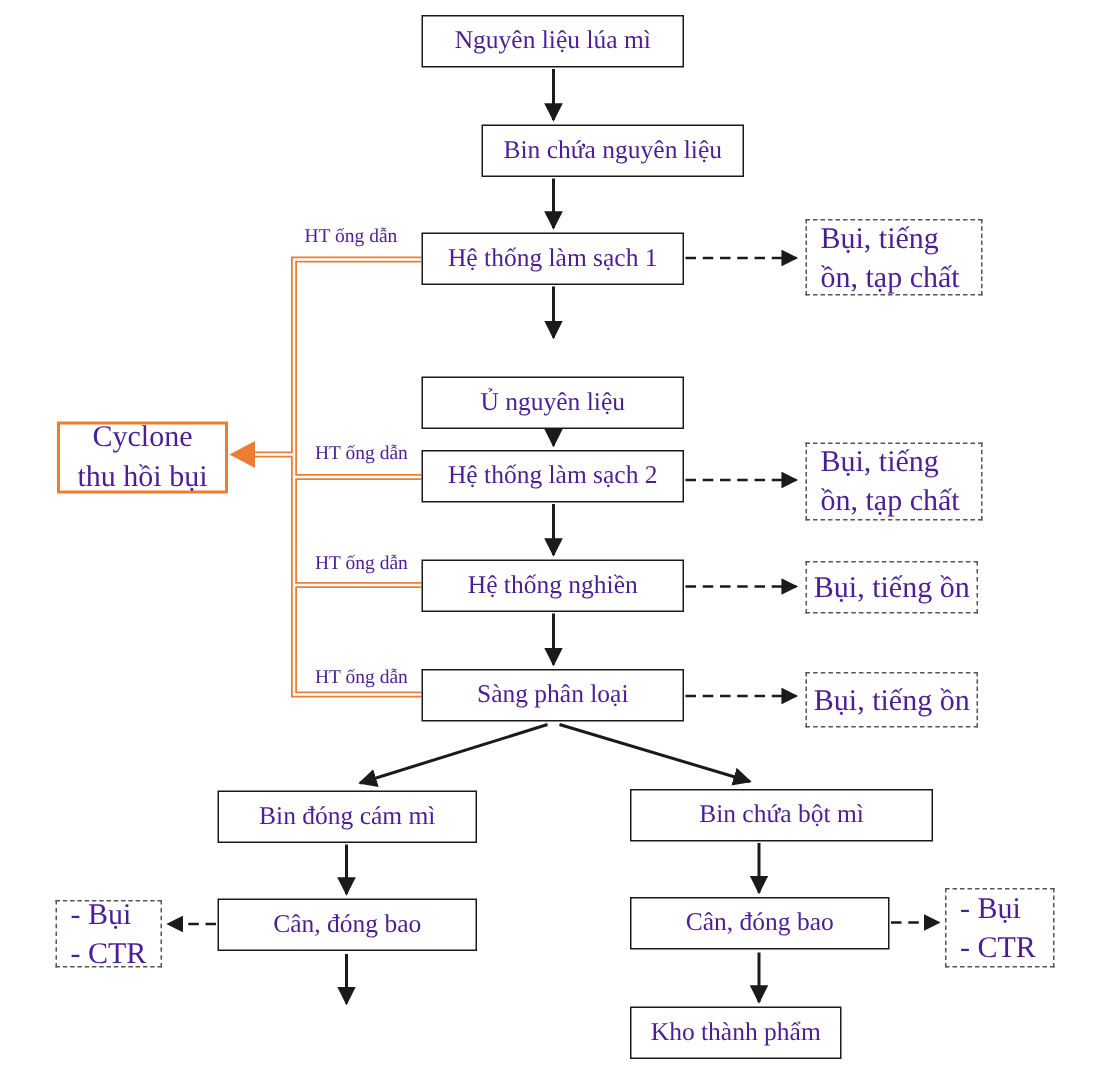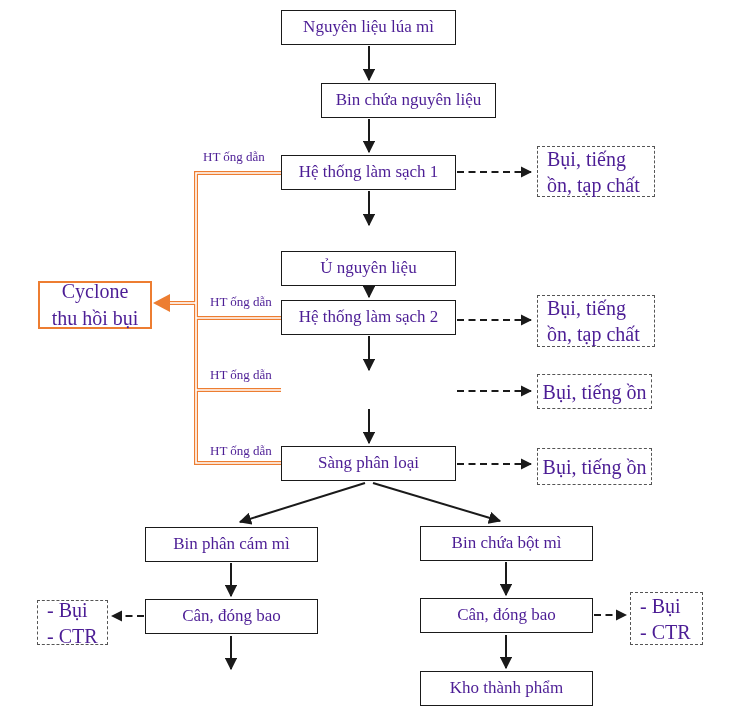--- a/index.html
+++ b/index.html
@@ -123,28 +123,29 @@
       <line class="dash-line" x1="144" y1="616" x2="112" y2="616" marker-end="url(#arrowBlack)"></line>
       <line class="dash-line" x1="594" y1="615" x2="626" y2="615" marker-end="url(#arrowBlack)"></line>
     </g>
   </svg>
 
   <div class="node" style="left:281px; top:10px;  width:175px; height:35px;">Nguyên liệu lúa mì</div>
   <div class="node" style="left:281px; top:83px;  width:175px; height:35px;margin-left:40px;">Bin chứa nguyên liệu</div>
   <div class="node" style="left:281px; top:155px; width:175px; height:35px;">Hệ thống làm sạch 1</div>
   <div class="node" style="left:281px; top:228px; width:175px; height:35px;margin-top:23px;">Ủ nguyên liệu</div>
   <div class="node" style="left:281px; top:300px; width:175px; height:35px;">Hệ thống làm sạch 2</div>
+  <div class="node" style="left:281px; top:373px; width:175px; height:35px;">Hệ thống nghiền</div>
   <div class="node" style="left:281px; top:446px; width:175px; height:35px;">Sàng phân loại</div>
 
-  <div class="node" style="left:145px; top:527px; width:173px; height:35px;">Bin phân cám mì</div>
+  <div class="node" style="left:145px; top:527px; width:173px; height:35px;">Bin đóng cám mì</div>
   <div class="node" style="left:145px; top:599px; width:173px; height:35px;">Cân, đóng bao</div>
 
-  <div class="node" style="left:420px; top:526px; width:173px; height:35px;text-align:center;">Bin chứa bột mì</div>
+  <div class="node" style="left:420px; top:526px; width:202px; height:35px;text-align:center;">Bin chứa bột mì</div>
   <div class="node" style="left:420px; top:598px; width:173px; height:35px;">Cân, đóng bao</div>
-  <div class="node" style="left:420px; top:671px; width:173px; height:35px;">Kho thành phẩm</div>
+  <div class="node" style="left:420px; top:671px; width:141px; height:35px;">Kho thành phẩm</div>
 
   <div class="node cyclone" style="left:38px; top:281px; width:114px; height:48px;">Cyclone thu hồi bụi</div>
 
   <div class="node dashed twoline" style="left:537px; top:146px; width:118px; height:51px;">Bụi, tiếng ồn, tạp chất</div>
   <div class="node dashed twoline" style="left:537px; top:295px; width:118px; height:52px;">Bụi, tiếng ồn, tạp chất</div>
   <div class="node dashed" style="left:537px; top:374px; width:115px; height:35px;">Bụi, tiếng ồn</div>
   <div class="node dashed" style="left:537px; top:448px; width:115px; height:37px;">Bụi, tiếng ồn</div>
 
   <div class="node dashed list" style="left:37px; top:600px; width:71px; height:45px;">
     <div>- Bụi</div>

